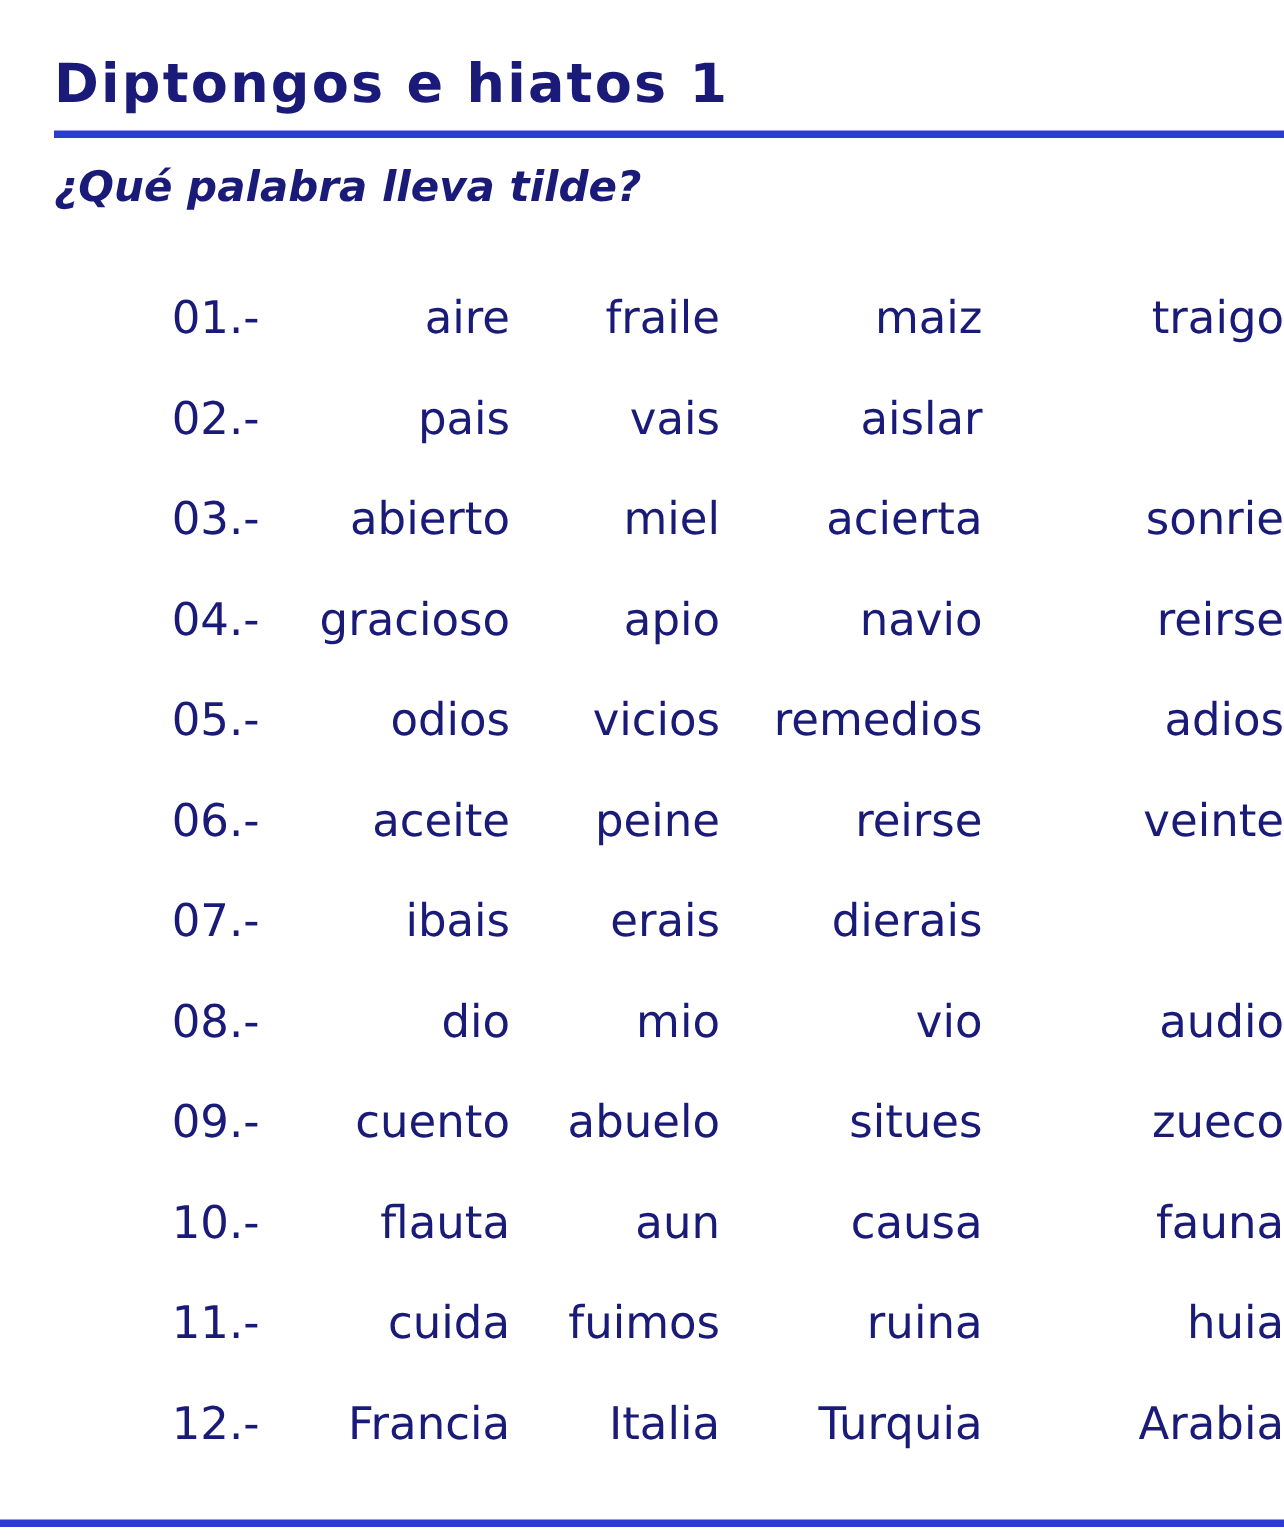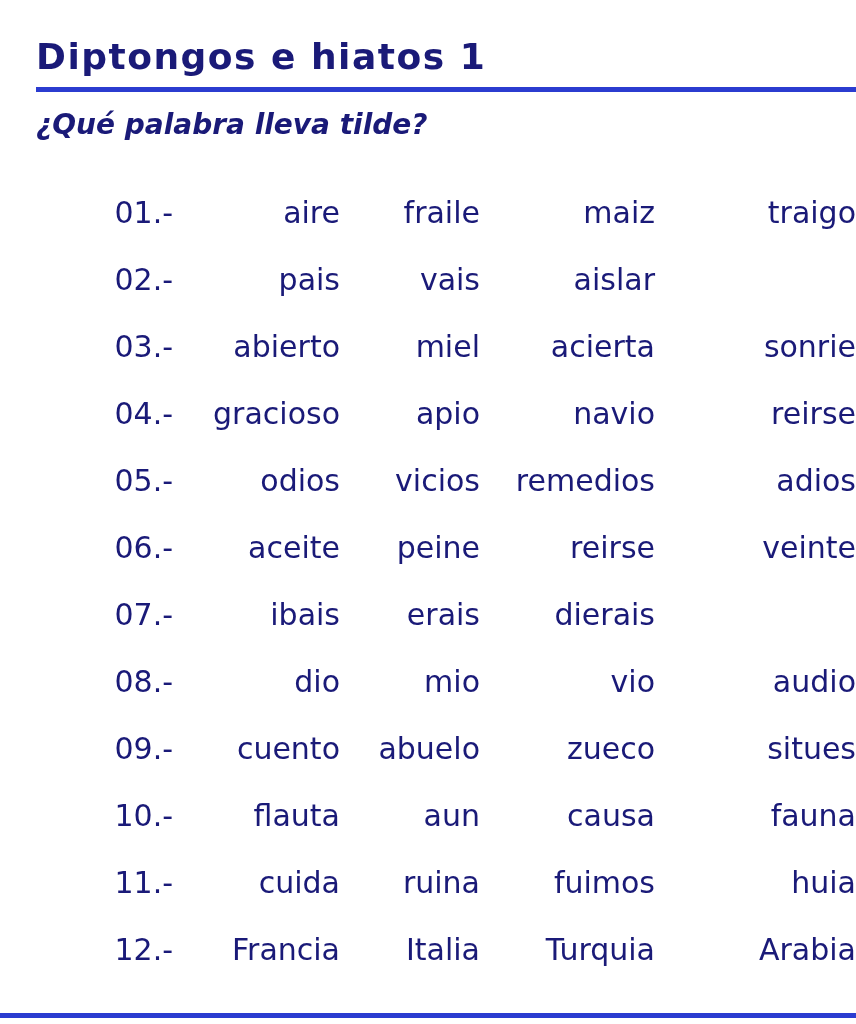--- a/index.html
+++ b/index.html
@@ -133,35 +133,35 @@
         <div class="cell">08.-</div>
         <div class="cell">dio</div>
         <div class="cell">mio</div>
         <div class="cell">vio</div>
         <div class="cell">audio</div>
       </div>
       <div class="row">
         <div class="cell">09.-</div>
         <div class="cell">cuento</div>
         <div class="cell">abuelo</div>
+        <div class="cell">situes</div>
         <div class="cell">zueco</div>
-        <div class="cell">situes</div>
       </div>
       <div class="row">
         <div class="cell">10.-</div>
         <div class="cell">flauta</div>
         <div class="cell">aun</div>
         <div class="cell">causa</div>
         <div class="cell">fauna</div>
       </div>
       <div class="row">
         <div class="cell">11.-</div>
         <div class="cell">cuida</div>
+        <div class="cell">fuimos</div>
         <div class="cell">ruina</div>
-        <div class="cell">fuimos</div>
         <div class="cell">huia</div>
       </div>
       <div class="row">
         <div class="cell">12.-</div>
         <div class="cell">Francia</div>
         <div class="cell">Italia</div>
         <div class="cell">Turquia</div>
         <div class="cell">Arabia</div>
       </div>
     </div>

